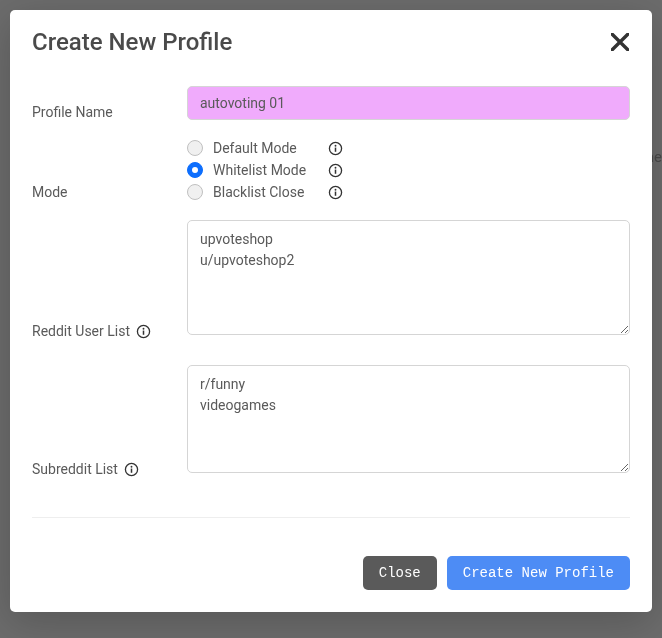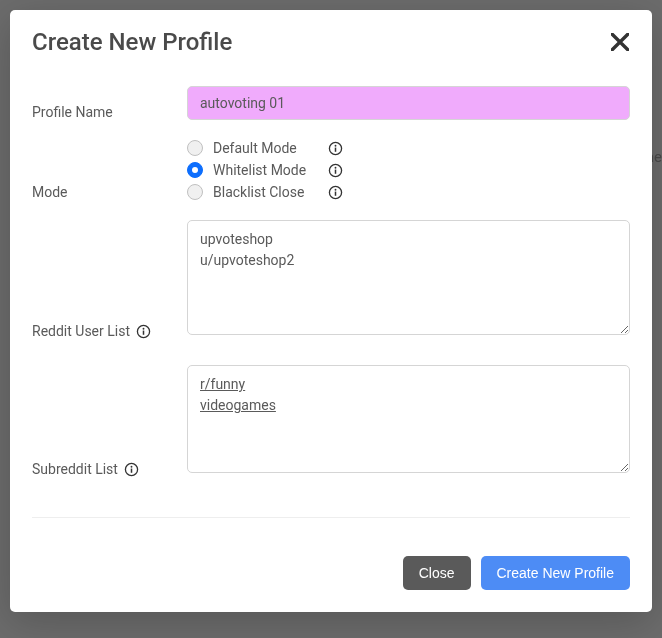--- a/index.html
+++ b/index.html
@@ -150,21 +150,21 @@
     .modal-footer {
       padding: 18px 22px 22px 22px;
       display: flex;
       justify-content: flex-end;
       gap: 10px;
     }
     .btn {
       padding: 9px 16px;
       border-radius: 5px;
       font-size: 14px;
-      font-family: Liberation Sans, sans-serif;
+      font-family: Liberation Mono, monospace;
       border: none;
       cursor: pointer;
       font-weight: 400;
     }
     .btn-secondary {
       background: #5a5a5a;
       color: #fff;
     }
     .btn-primary {
       background: #4d8cf5;
@@ -265,21 +265,21 @@
         <span>Subreddit List</span>
         <span class="info-icon">
           <svg viewBox="0 0 16 16">
               <circle cx="8" cy="8" r="6.5" fill="none" stroke="#333" stroke-width="1.4"></circle>
               <circle cx="8" cy="5" r="1" fill="#333"></circle>
               <rect x="7.2" y="7" width="1.6" height="4.5" fill="#333"></rect>
             </svg>
         </span>
       </div>
       <div class="form-control-wrap">
-        <textarea class="textarea" style="height: 108px; text-decoration: underline;">r/funny
+        <textarea class="textarea" style="height: 108px;">r/funny
 videogames</textarea>
       </div>
     </div>
 
     <hr class="modal-divider">
   </div>
 
   <div class="modal-footer">
     <button class="btn btn-secondary">Close</button>
     <button class="btn btn-primary">Create New Profile</button>

